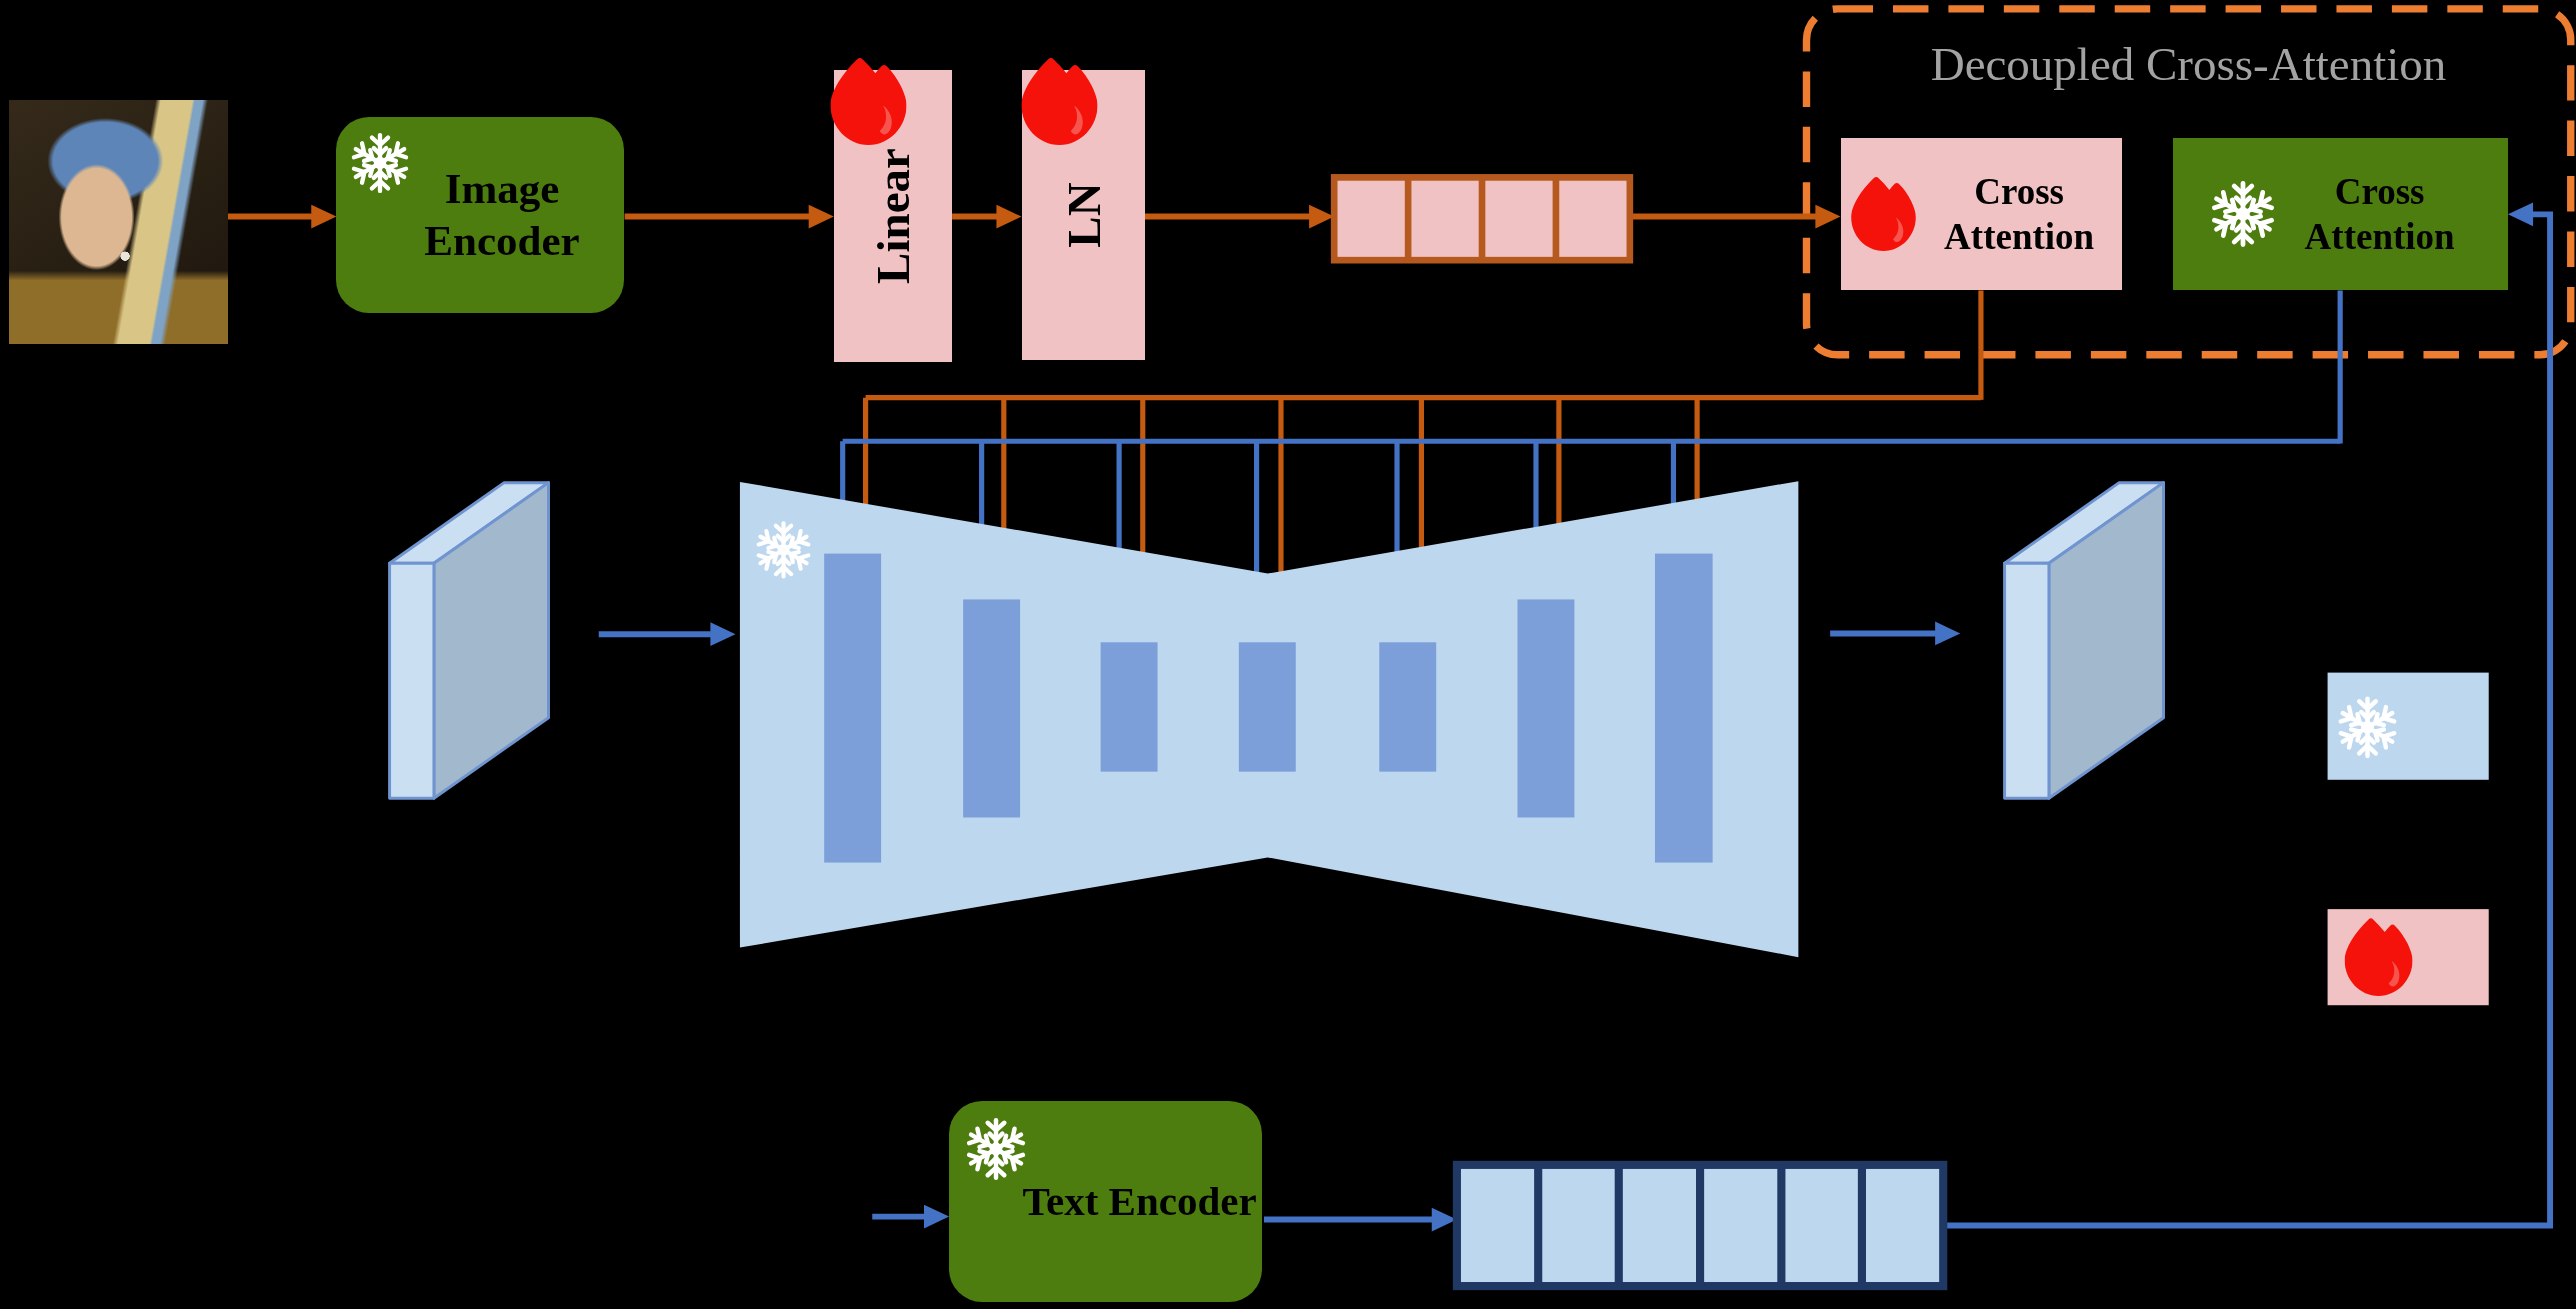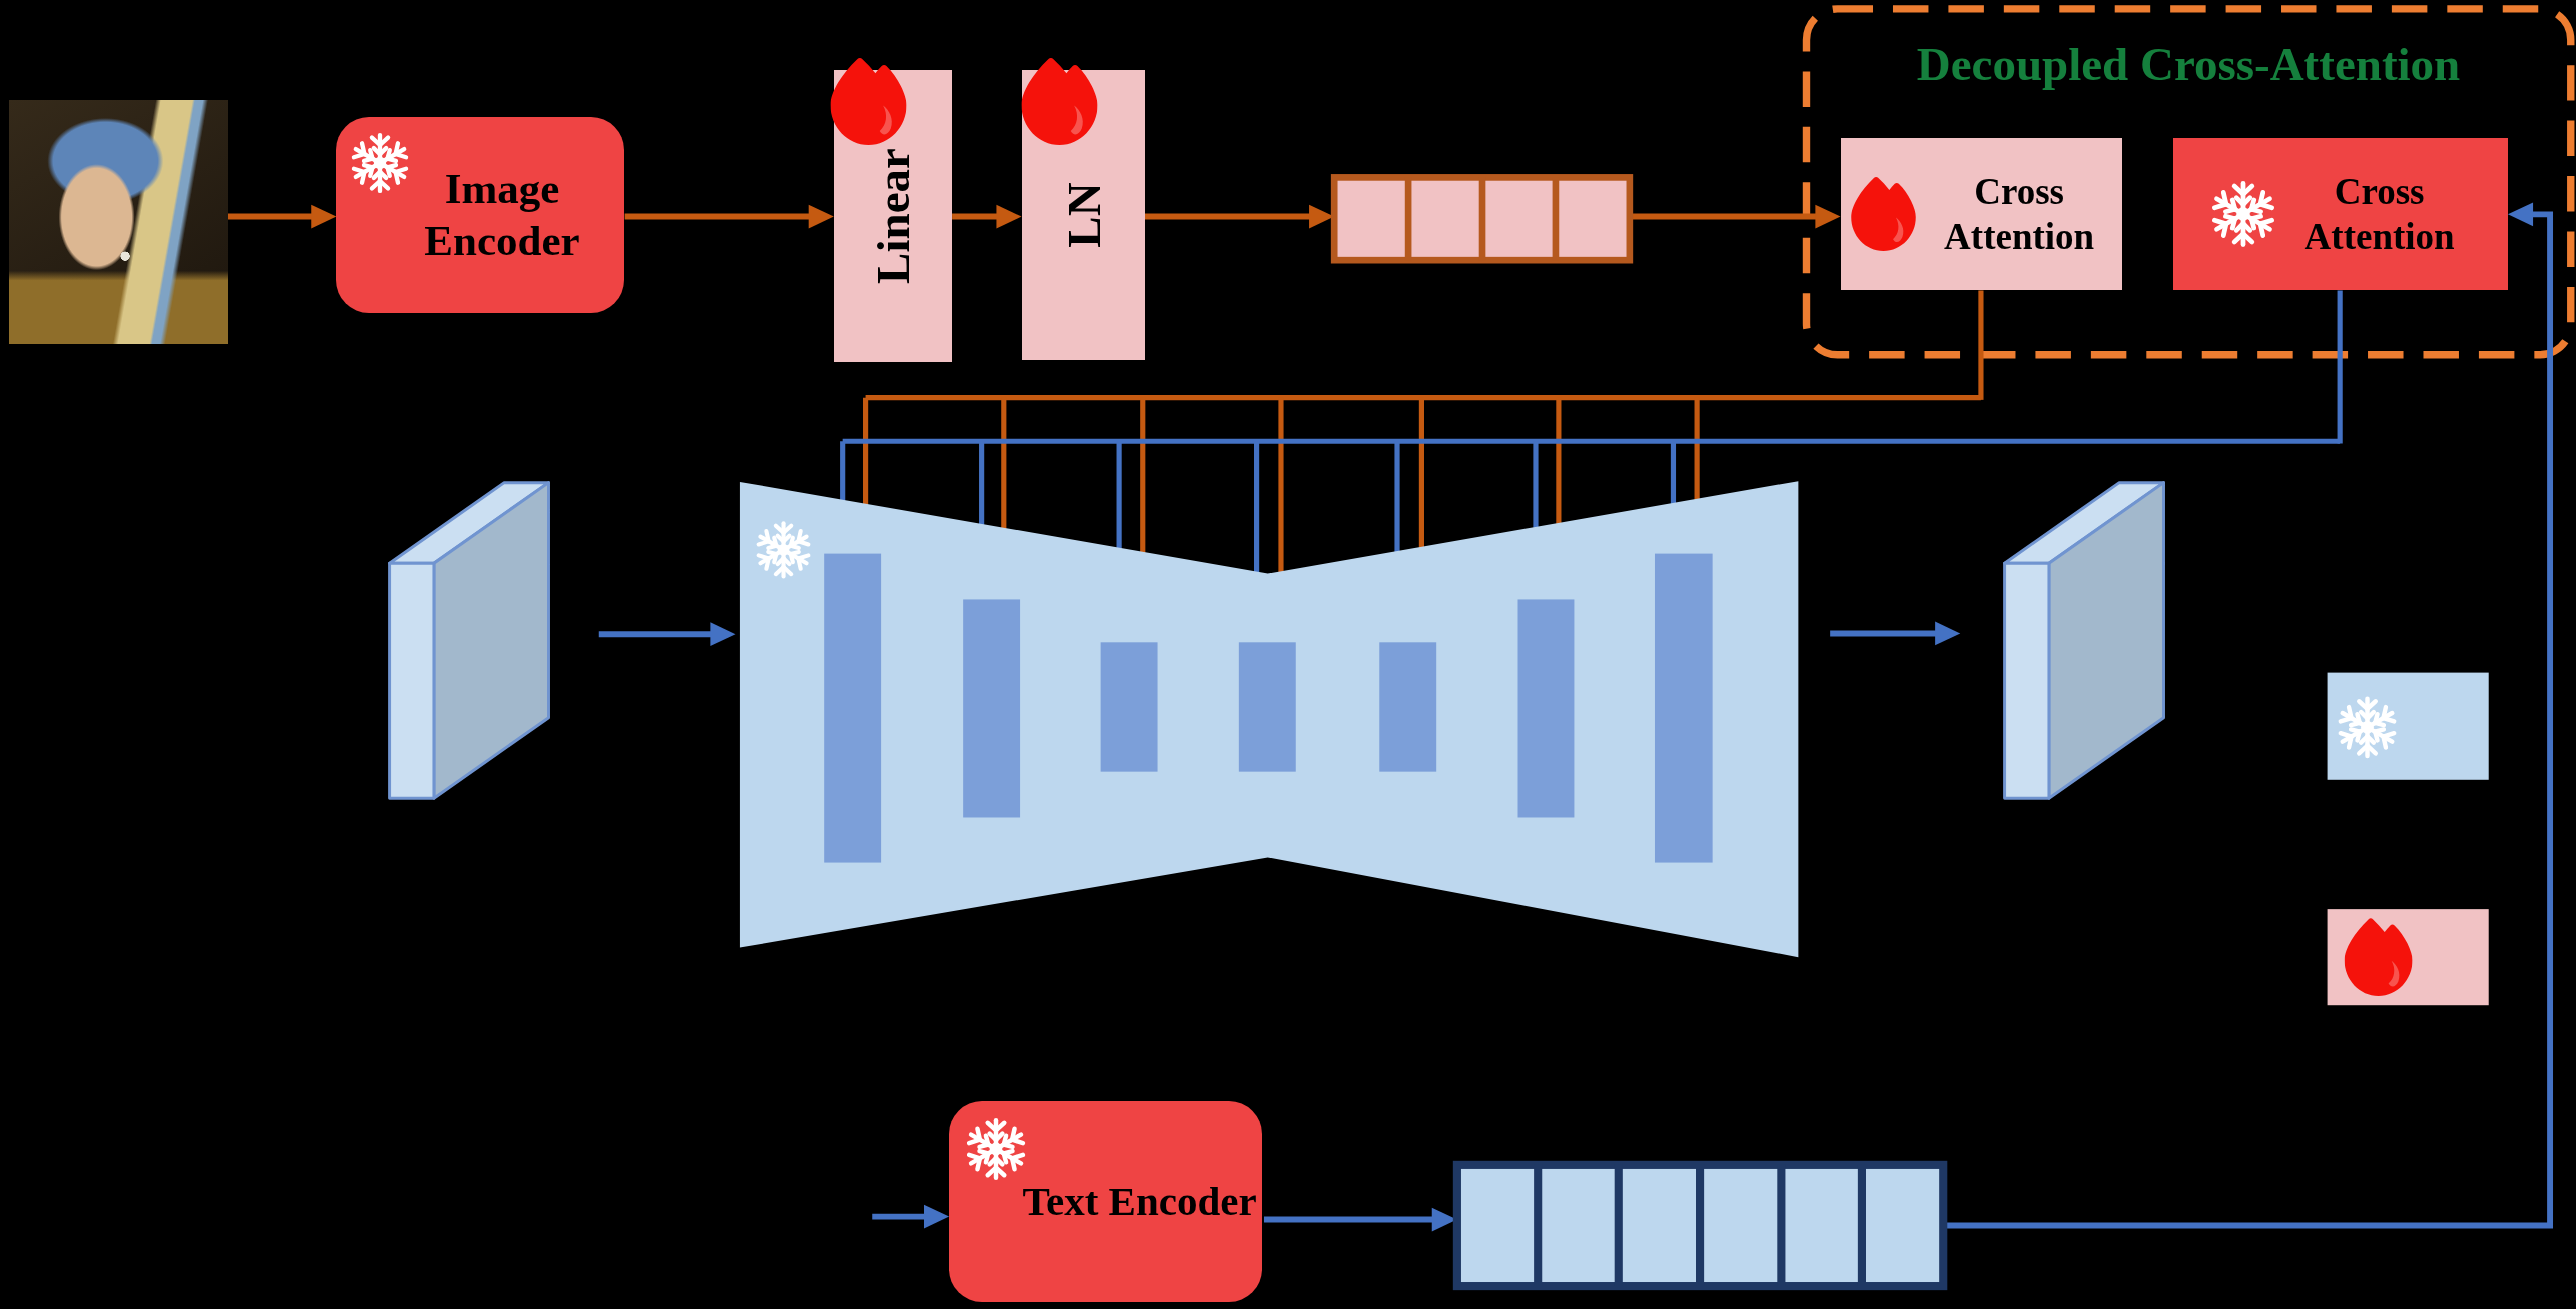--- a/index.html
+++ b/index.html
@@ -3,41 +3,41 @@
 <meta charset="utf-8">
 <style>
   html,body{margin:0;padding:0;background:#000;}
   body{width:2576px;height:1309px;position:relative;overflow:hidden;
        font-family:"Liberation Serif","DejaVu Serif",serif;}
   .abs{position:absolute;}
   svg.layer{position:absolute;left:0;top:0;}
   
   .node{position:absolute;display:flex;align-items:center;justify-content:center;
         box-sizing:border-box;color:#000;font-weight:bold;text-align:center;}
-  .blue-node{background:#ef4444;}
+  .blue-node{background:#4d7c0f;}
   .pink-node{background:#F1C2C4;}
   .rounded{border-radius:33px;}
   .node .lbl{line-height:1.22;}
   .icon{display:block;flex:0 0 auto;}
   .corner-icon{position:absolute;}
   
   #image-encoder{left:336px;top:117px;width:288px;height:196px;font-size:43px;padding-left:44px;}
   #image-encoder .corner-icon{left:13.3px;top:15px;}
   #linear-box{left:834px;top:70px;width:118px;height:292px;}
   #ln-box{left:1022px;top:70px;width:123px;height:290px;}
   .vlabel{transform:rotate(-90deg);white-space:nowrap;font-size:47px;font-weight:bold;}
   #linear-box .corner-icon{left:-7.4px;top:-12px;}
   #ln-box .corner-icon{left:-4.4px;top:-12px;}
   #cross-attn-image{left:1841px;top:138px;width:281px;height:152px;font-size:37px;gap:10.3px;padding:0 7.4px;}
   #cross-attn-text{left:2173px;top:138px;width:335px;height:152px;font-size:37px;gap:10.3px;padding:0 7.4px;}
   #cross-attn-image .lbl,#cross-attn-text .lbl{width:185px;}
   #text-encoder{left:949px;top:1101px;width:313px;height:201px;font-size:41px;padding-left:68px;}
   #text-encoder .corner-icon{left:15px;top:16.3px;}
   #dca-title{left:1804px;top:37px;width:769px;text-align:center;
-             font-size:47px;font-weight:bold;color:#15803d;}
+             font-size:47px;font-weight:normal;color:#a3a3a3;}
   
   #girl-image{left:9px;top:100px;width:219px;height:244px;background-color:#241b10;
     background-image:
       radial-gradient(circle 7.4px at 53% 64%, #e9e5da 0 60%, rgba(0,0,0,0) 65%),
       radial-gradient(ellipse 38px 53px at 40% 48%, #dcb792 0 92%, rgba(0,0,0,0) 100%),
       radial-gradient(ellipse 58px 43px at 44% 25%, #5d85b8 0 90%, rgba(0,0,0,0) 100%),
       linear-gradient(100deg, rgba(0,0,0,0) 56%, #d9c687 58% 70%, #7fa3c4 71% 74%, rgba(0,0,0,0) 76%),
       linear-gradient(to top, #8f6e2a 0 26%, rgba(0,0,0,0) 30%),
       linear-gradient(150deg,#352a1a,#1c150d);}
 </style>

